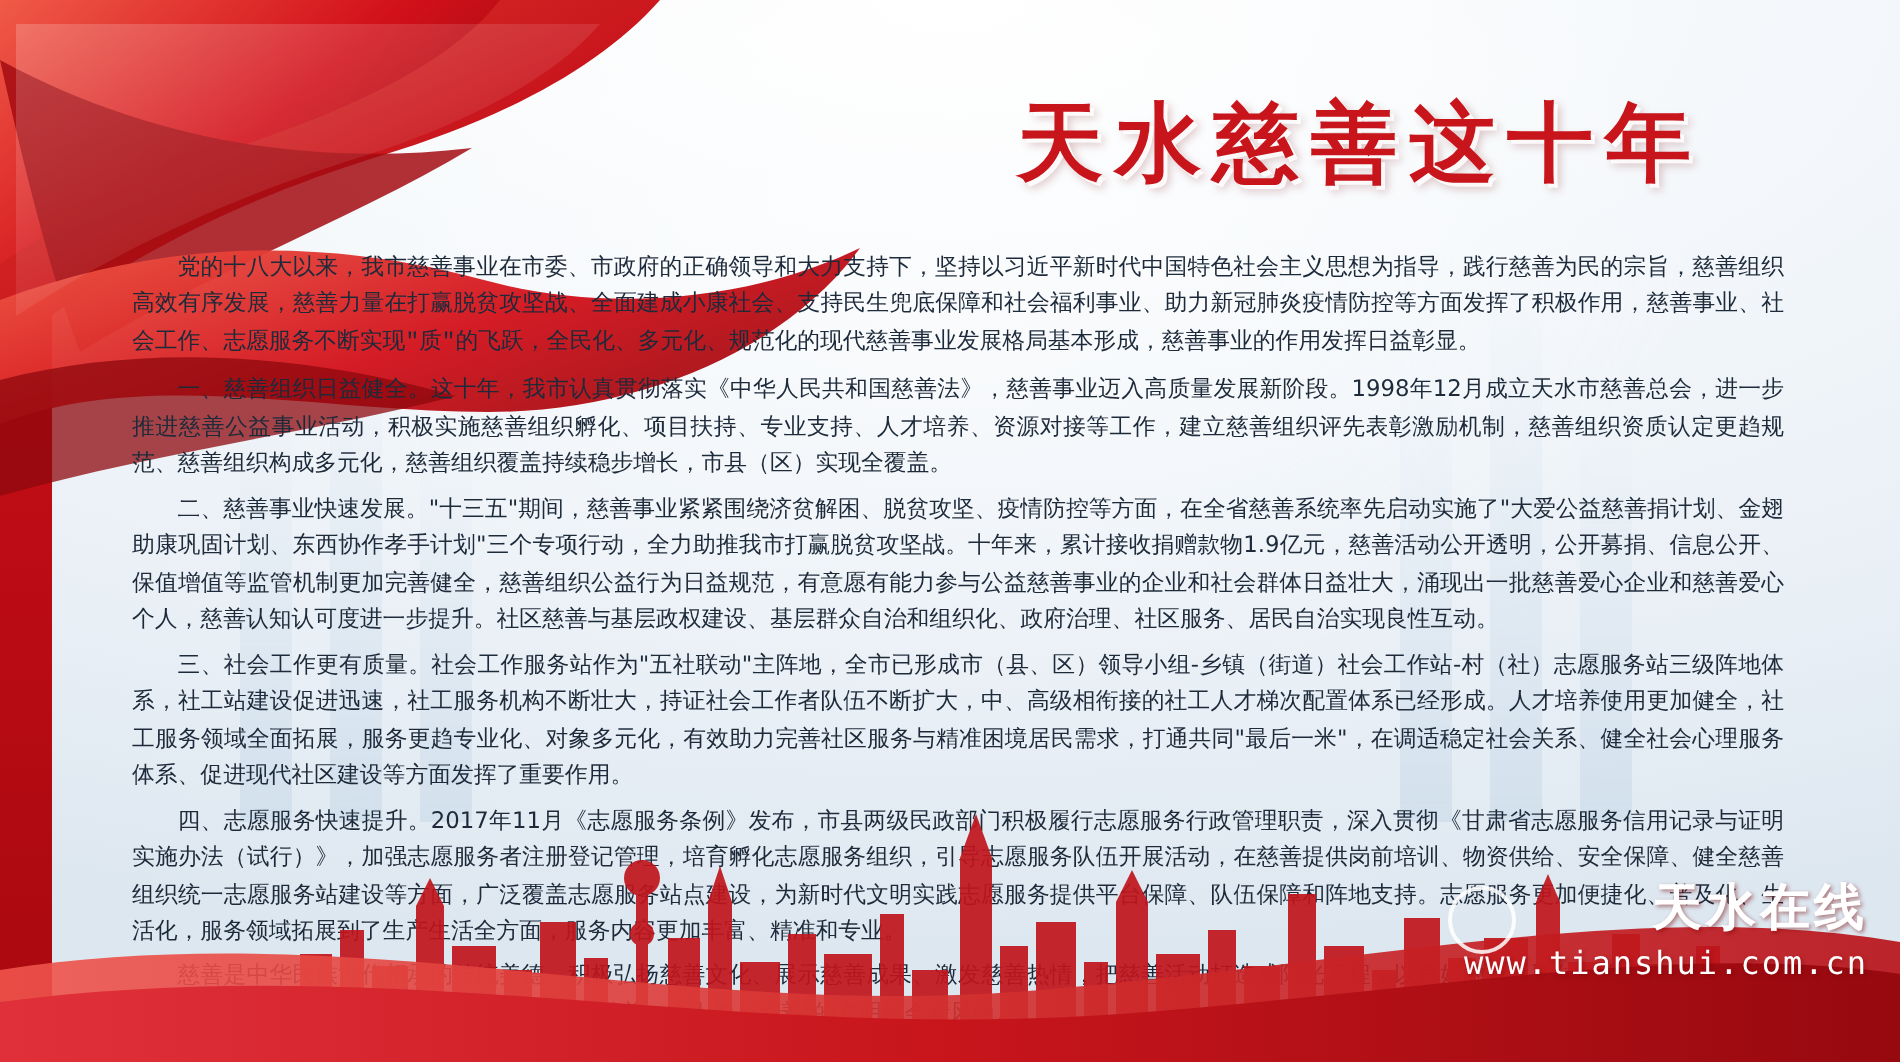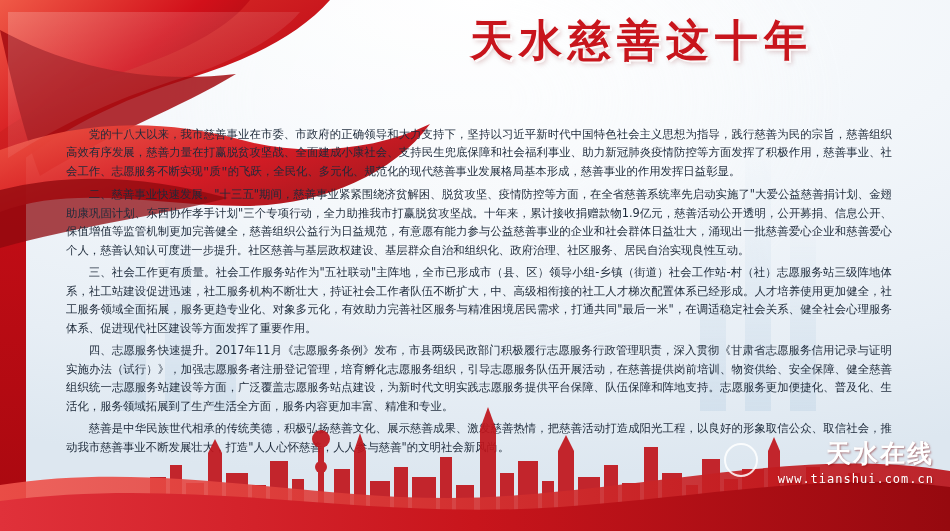--- a/index.html
+++ b/index.html
@@ -34,21 +34,22 @@
   .ribbon svg{display:block;}
 
   
   .leftbar{
     position:absolute;left:0;top:0;width:26px;height:531px;
     background:linear-gradient(to bottom,#d2101a,#a8080f);
   }
 
   
   .title{
-    position:absolute;left:470px;top:12px;width:420px;
+    position:absolute;left:470px;top:43px;width:420px;
+    text-align:center;
     font-family:"DejaVu Serif","Liberation Serif",serif;
     font-size:43px;font-weight:bold;letter-spacing:6px;
     color:#c8151c;
     text-shadow:2px 2px 0 rgba(255,255,255,.85), 3px 3px 5px rgba(120,10,10,.25);
     white-space:nowrap;
   }
 
   
   .article{
     position:absolute;left:66px;top:126px;width:826px;
@@ -74,21 +75,21 @@
   }
   .logo .cn{
     font-family:"DejaVu Serif","Liberation Serif",serif;
     font-size:25px;font-weight:bold;color:#ffffff;letter-spacing:2px;
     text-shadow:1px 1px 2px rgba(120,0,0,.5);
     line-height:1;
   }
   .logo .url{
     margin-top:6px;
     font-family:"DejaVu Sans Mono","Liberation Mono",monospace;
-    font-size:12px;color:#ffffff;letter-spacing:1px;
+    font-size:16px;color:#ffffff;letter-spacing:1px;
     text-shadow:1px 1px 2px rgba(120,0,0,.5);
   }
   .logo .mark{
     position:absolute;right:176px;bottom:20px;
     width:30px;height:30px;border:2px solid #ffffff;border-radius:50%;
     opacity:.85;
   }
 </style>
 </head>
 <body>
@@ -131,20 +132,21 @@
       <path d="M0,150 C80,120 160,118 242,140 C300,156 372,152 430,124 C392,176 318,206 244,206 C160,206 72,184 0,212 Z" fill="url(#rg2)" opacity=".95"></path>
       <path d="M0,190 C70,172 150,176 228,198 C158,216 78,226 0,248 Z" fill="#8d080e" opacity=".75"></path>
       <path d="M8,12 L300,12 C276,40 232,62 182,78 C130,94 70,118 8,158 Z" fill="url(#rg3)" opacity=".35"></path>
     </svg>
   </div>
 
   <div class="title">天水慈善这十年</div>
 
   <div class="article">
     <p class="first">党的十八大以来，我市慈善事业在市委、市政府的正确领导和大力支持下，坚持以习近平新时代中国特色社会主义思想为指导，践行慈善为民的宗旨，慈善组织高效有序发展，慈善力量在打赢脱贫攻坚战、全面建成小康社会、支持民生兜底保障和社会福利事业、助力新冠肺炎疫情防控等方面发挥了积极作用，慈善事业、社会工作、志愿服务不断实现"质"的飞跃，全民化、多元化、规范化的现代慈善事业发展格局基本形成，慈善事业的作用发挥日益彰显。</p>
+    <p>一、慈善组织日益健全。这十年，我市认真贯彻落实《中华人民共和国慈善法》，慈善事业迈入高质量发展新阶段。1998年12月成立天水市慈善总会，进一步推进慈善公益事业活动，积极实施慈善组织孵化、项目扶持、专业支持、人才培养、资源对接等工作，建立慈善组织评先表彰激励机制，慈善组织资质认定更趋规范、慈善组织构成多元化，慈善组织覆盖持续稳步增长，市县（区）实现全覆盖。</p>
     <p>二、慈善事业快速发展。"十三五"期间，慈善事业紧紧围绕济贫解困、脱贫攻坚、疫情防控等方面，在全省慈善系统率先启动实施了"大爱公益慈善捐计划、金翅助康巩固计划、东西协作孝手计划"三个专项行动，全力助推我市打赢脱贫攻坚战。十年来，累计接收捐赠款物1.9亿元，慈善活动公开透明，公开募捐、信息公开、保值增值等监管机制更加完善健全，慈善组织公益行为日益规范，有意愿有能力参与公益慈善事业的企业和社会群体日益壮大，涌现出一批慈善爱心企业和慈善爱心个人，慈善认知认可度进一步提升。社区慈善与基层政权建设、基层群众自治和组织化、政府治理、社区服务、居民自治实现良性互动。</p>
     <p>三、社会工作更有质量。社会工作服务站作为"五社联动"主阵地，全市已形成市（县、区）领导小组-乡镇（街道）社会工作站-村（社）志愿服务站三级阵地体系，社工站建设促进迅速，社工服务机构不断壮大，持证社会工作者队伍不断扩大，中、高级相衔接的社工人才梯次配置体系已经形成。人才培养使用更加健全，社工服务领域全面拓展，服务更趋专业化、对象多元化，有效助力完善社区服务与精准困境居民需求，打通共同"最后一米"，在调适稳定社会关系、健全社会心理服务体系、促进现代社区建设等方面发挥了重要作用。</p>
     <p>四、志愿服务快速提升。2017年11月《志愿服务条例》发布，市县两级民政部门积极履行志愿服务行政管理职责，深入贯彻《甘肃省志愿服务信用记录与证明实施办法（试行）》，加强志愿服务者注册登记管理，培育孵化志愿服务组织，引导志愿服务队伍开展活动，在慈善提供岗前培训、物资供给、安全保障、健全慈善组织统一志愿服务站建设等方面，广泛覆盖志愿服务站点建设，为新时代文明实践志愿服务提供平台保障、队伍保障和阵地支持。志愿服务更加便捷化、普及化、生活化，服务领域拓展到了生产生活全方面，服务内容更加丰富、精准和专业。</p>
     <p>慈善是中华民族世代相承的传统美德，积极弘扬慈善文化、展示慈善成果、激发慈善热情，把慈善活动打造成阳光工程，以良好的形象取信公众、取信社会，推动我市慈善事业不断发展壮大，打造"人人心怀慈善，人人参与慈善"的文明社会新风尚。</p>
   </div>
 
   <div class="skyline">
     <svg width="950" height="150" viewBox="0 0 950 150" xmlns="http://www.w3.org/2000/svg">
       <g fill="#c0151c" opacity=".92">
 

